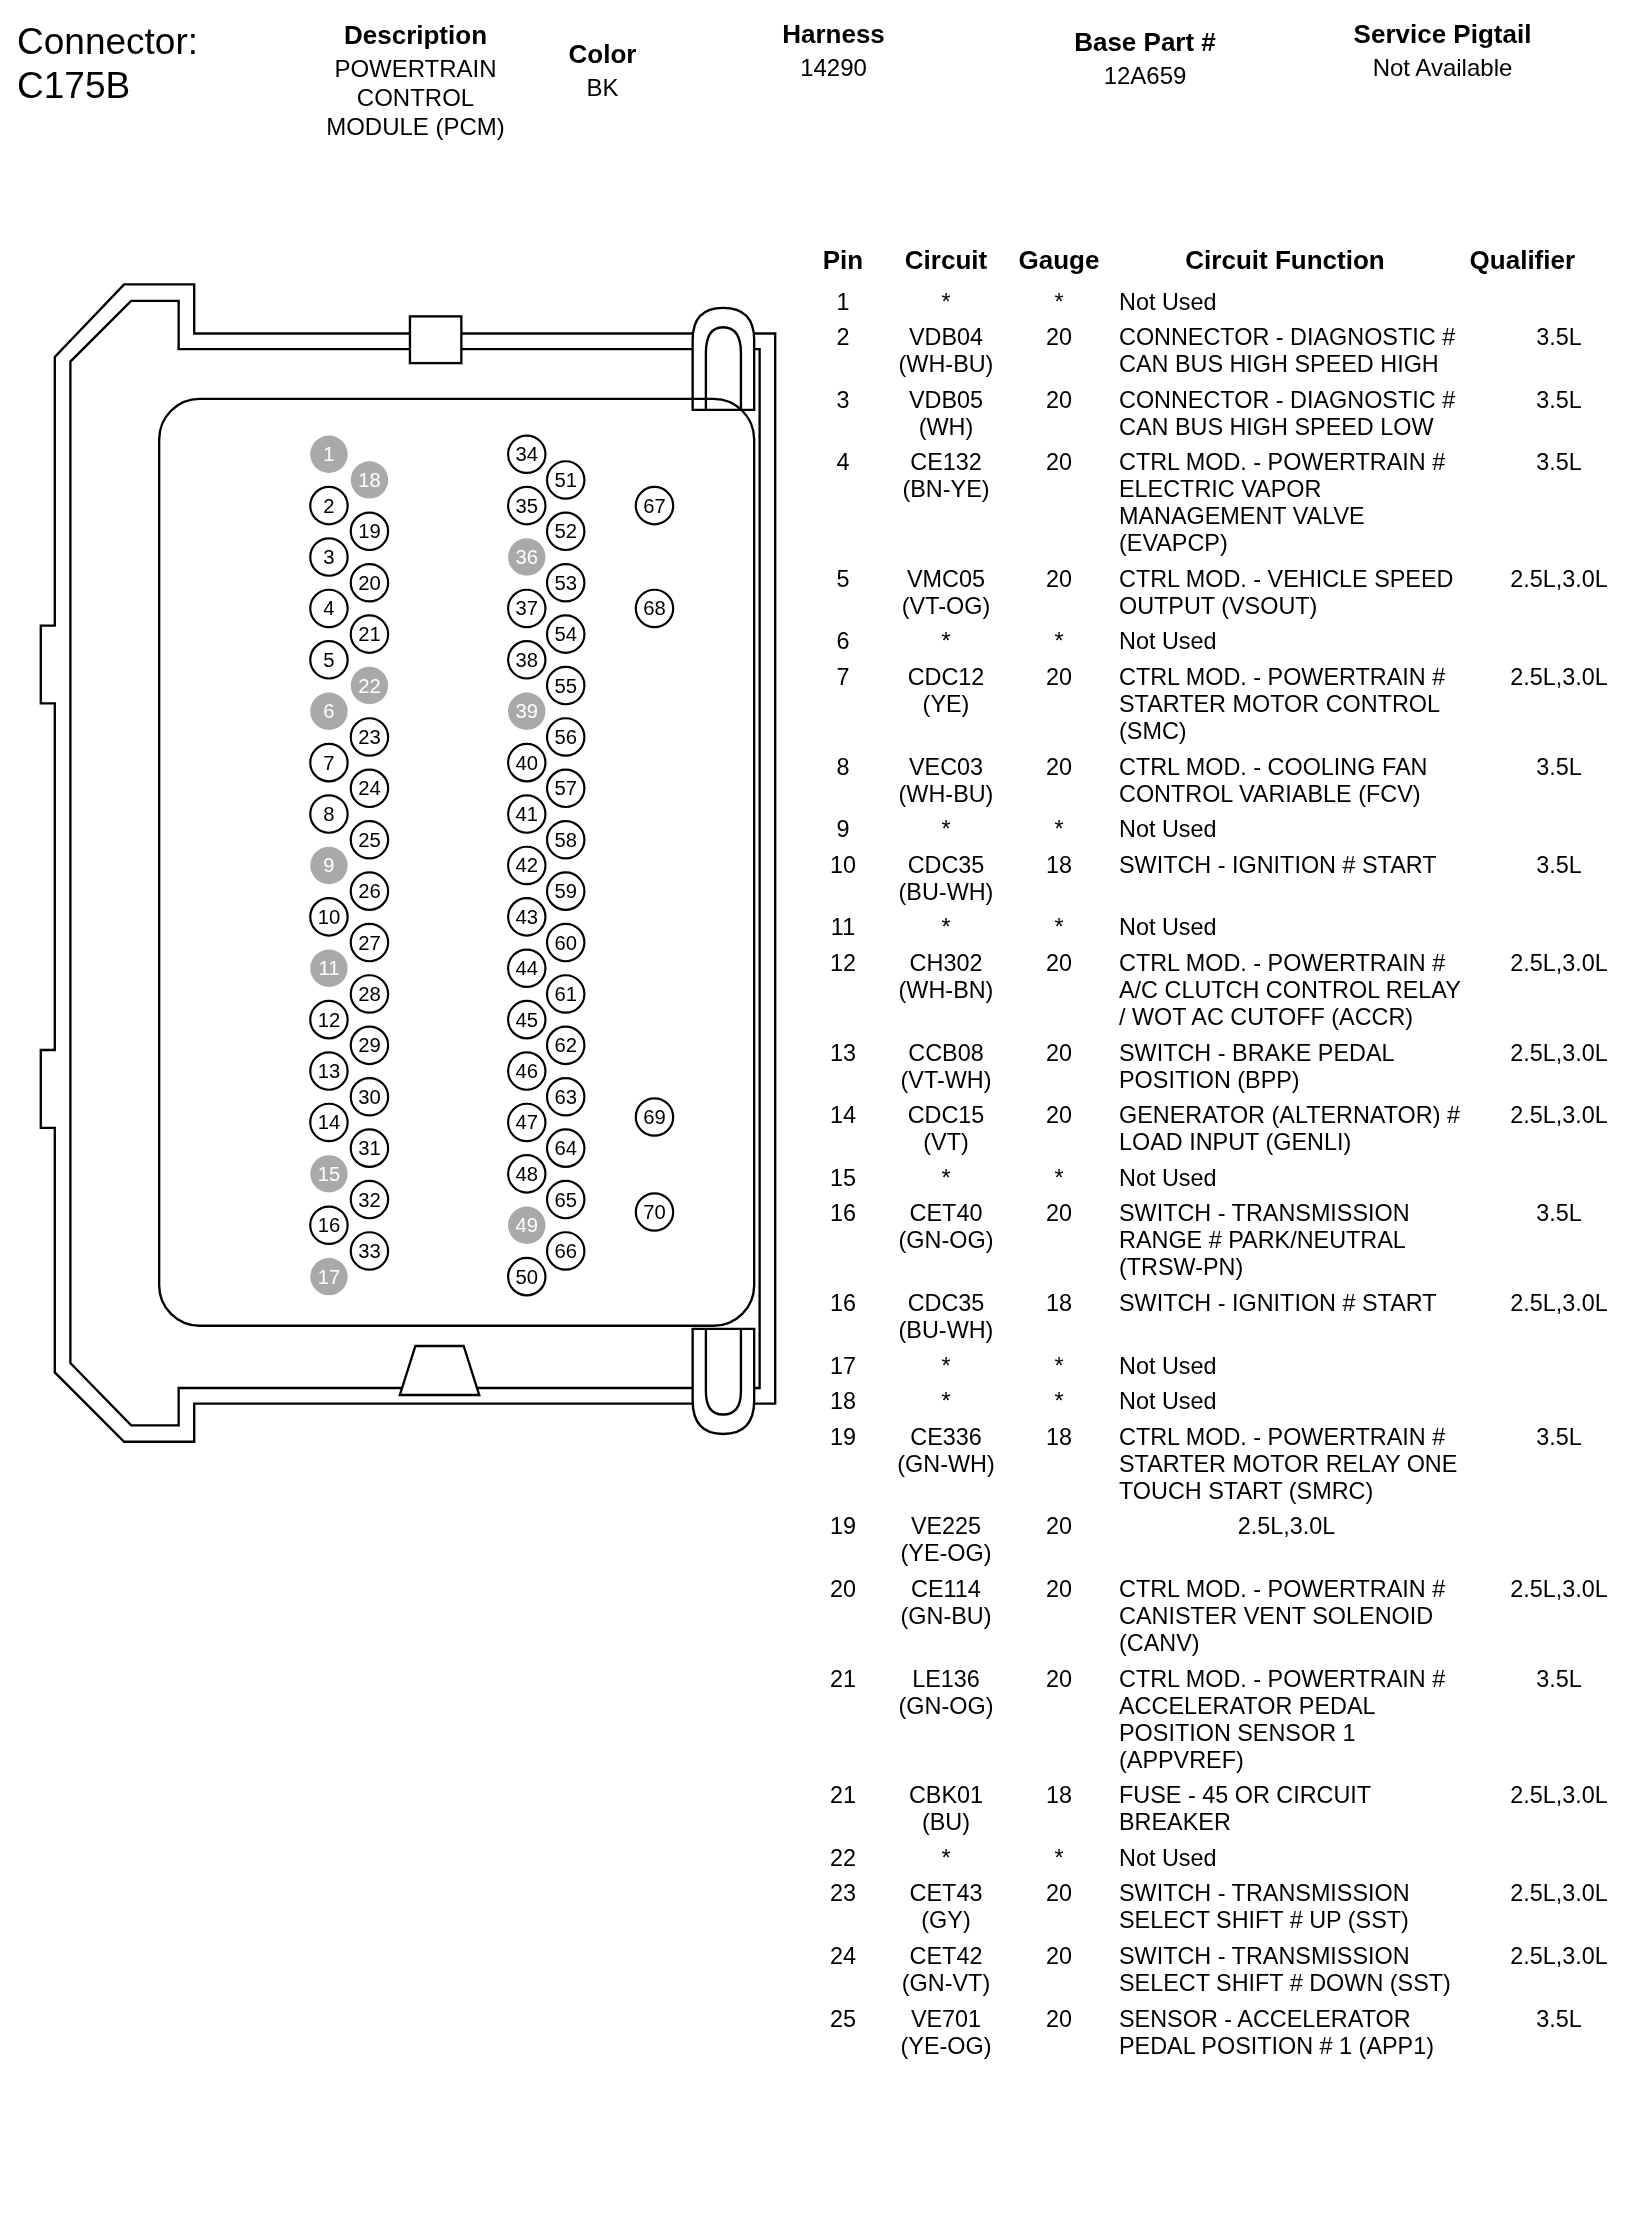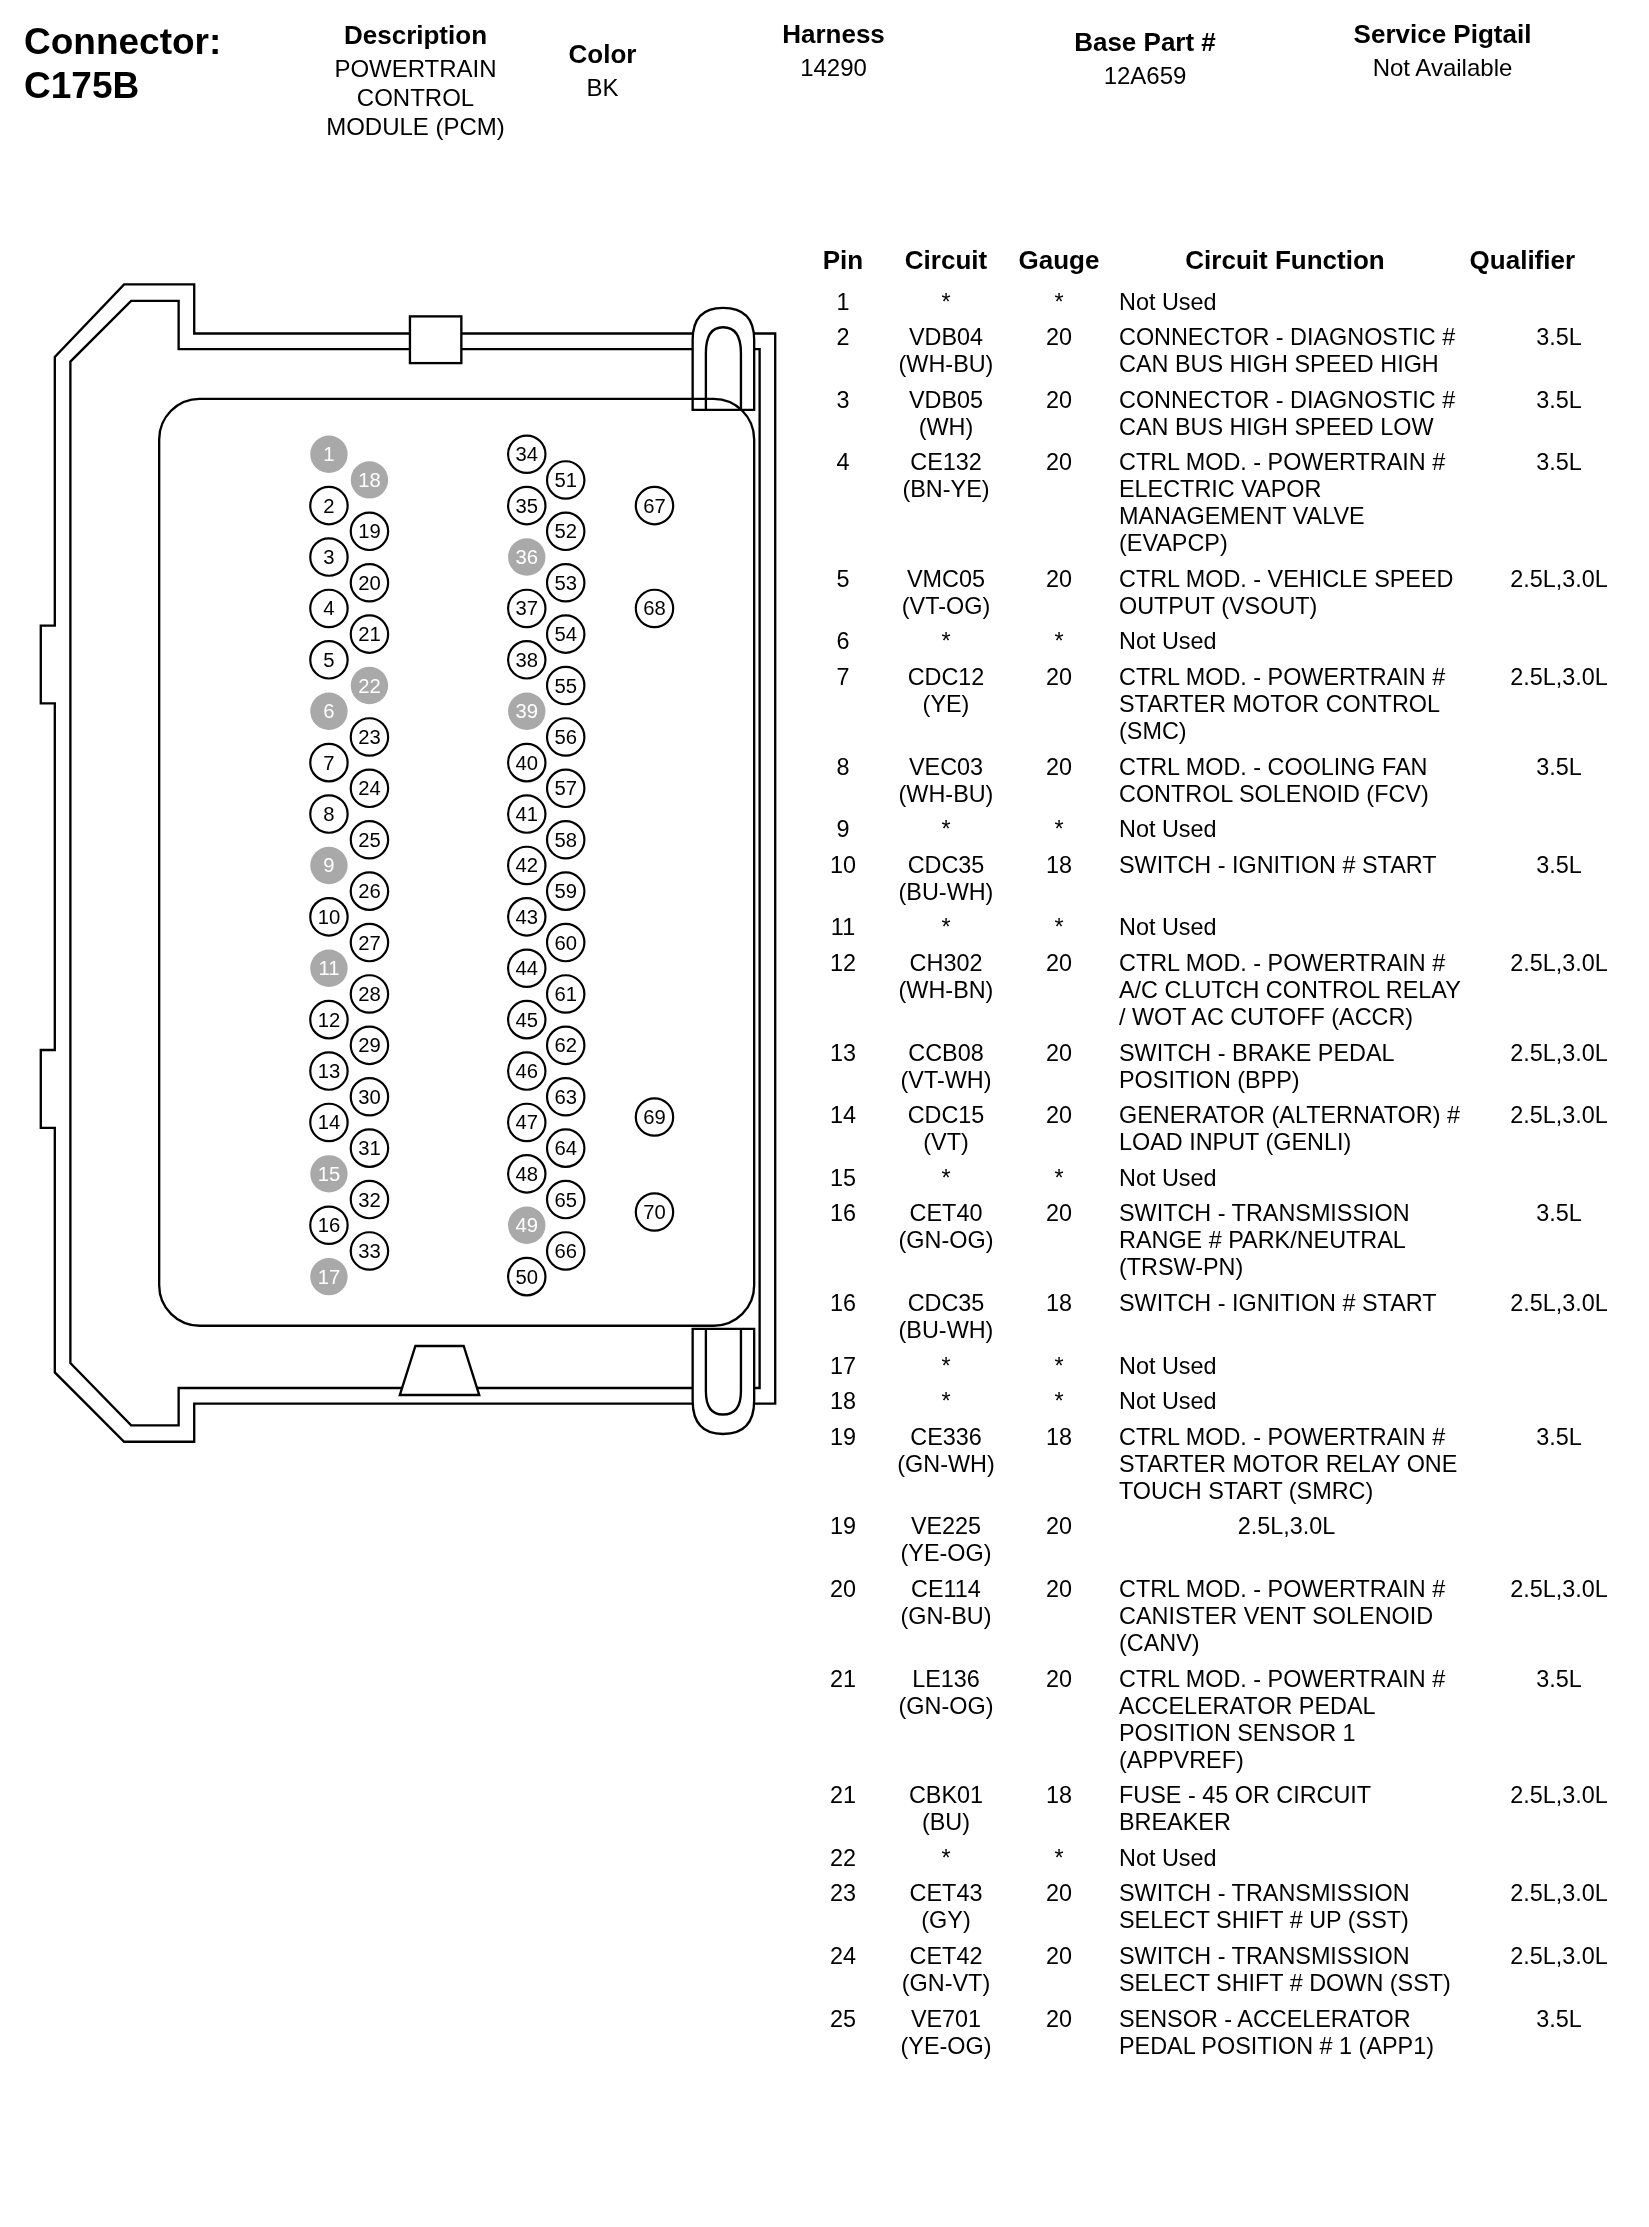--- a/index.html
+++ b/index.html
@@ -1,21 +1,21 @@
 <!DOCTYPE html>
 <html style="font-size:12.5px"><head>
 <meta charset="utf-8">
 <style>
   html,body{margin:0;padding:0;background:#fff;}
   body{width:1650px;height:2227px;position:relative;overflow:hidden;
        font-family:"Liberation Sans",sans-serif;color:#000;}
   .abs{position:absolute;}
 
   
-  .connector-title{left:24px;top:20px;font-size:37px;font-weight:bold;line-height:44px;}
+  .connector-title{left:17px;top:20px;font-size:37px;font-weight:normal;line-height:44px;}
   .hdr-col{position:absolute;text-align:center;}
   .hdr-label{font-weight:bold;font-size:26px;line-height:31px;}
   .hdr-value{font-size:24px;line-height:29px;margin-top:3.1px;}
   #hdr-desc{left:287px;top:20px;width:257px;}
   #hdr-desc .hdr-value{width:191px;margin-left:auto;margin-right:auto;}
   #hdr-color{left:552px;top:39px;width:101px;}
   #hdr-harness{left:736px;top:18.7px;width:195px;}
   #hdr-base{left:1032px;top:18.7px;width:226px;margin-top:8px;}
   #hdr-pigtail{left:1308px;top:18.7px;width:269px;}
 
@@ -307,21 +307,21 @@
         <div class="c func">CTRL MOD. - POWERTRAIN # STARTER MOTOR CONTROL (SMC)</div>
         <div class="c qual">2.5L,3.0L</div>
       </div>
       <div class="t-grid t-row">
         <div class="c pin">8</div>
         <div class="c circuit">
           <div>VEC03</div>
           <div>(WH-BU)</div>
         </div>
         <div class="c gauge">20</div>
-        <div class="c func">CTRL MOD. - COOLING FAN CONTROL SOLENOID (FCV)</div>
+        <div class="c func">CTRL MOD. - COOLING FAN CONTROL VARIABLE (FCV)</div>
         <div class="c qual">3.5L</div>
       </div>
       <div class="t-grid t-row">
         <div class="c pin">9</div>
         <div class="c circuit">
           <div>*</div>
           <div></div>
         </div>
         <div class="c gauge">*</div>
         <div class="c func">Not Used</div>

